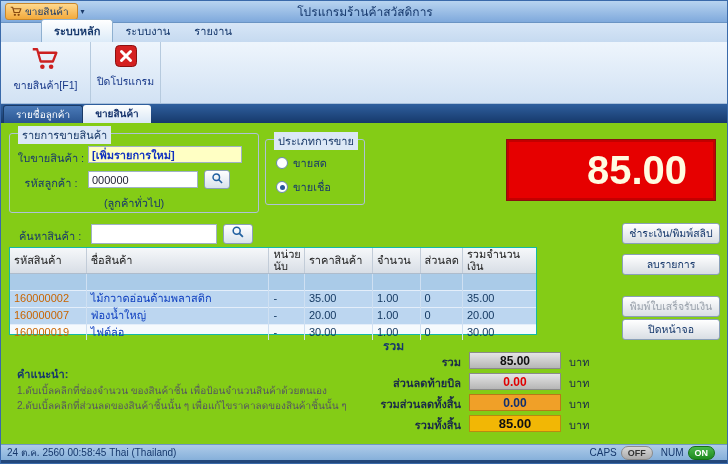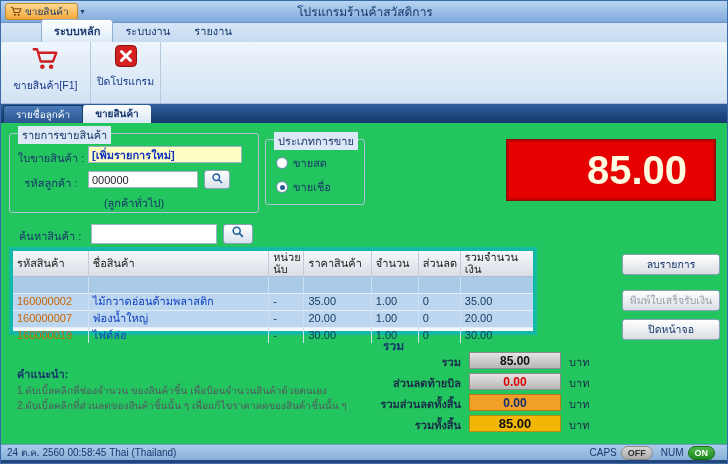--- a/index.html
+++ b/index.html
@@ -33,21 +33,21 @@
   .g1 { width:90px; } .g2 { width:124px; } .g3 { width:70px; }
 
   
   .doc-tabs { position:absolute; top:103px; left:0; width:728px; height:19px;
     background:linear-gradient(#2f5f9e,#16396b); display:flex; align-items:flex-end; padding-left:2px; }
   .dtab { height:18px; line-height:18px; padding:0 12px; font-size:10px; border-radius:3px 3px 0 0; cursor:default; }
   .dtab.inactive { background:linear-gradient(#4a7ab8,#2a5591); color:#ffffff; border:1px solid #1a3a66; border-bottom:none; }
   .dtab.active { background:linear-gradient(#fdfefe,#d9e7f6); color:#12306a; font-weight:bold; }
 
   
-  .main { position:absolute; top:122px; left:0; width:728px; height:321px; background:#22c55e;text-decoration:underline; }
+  .main { position:absolute; top:122px; left:0; width:728px; height:321px; background:#84cc16;text-decoration:underline; }
 
   .groupbox { position:absolute; border:1px solid #aec2d8; border-radius:3px; }
   .groupbox .glabel { position:absolute; top:-8px; left:8px; background:#dce8f6; padding:0 4px; font-size:11px; color:#1a3a6a; }
 
   .gb-sale { left:8px; top:10px; width:250px; height:80px; }
   .flabel { position:absolute; font-size:11px; color:#1a3a6a; text-align:center; width:74px; left:4px; }
   .finput { position:absolute; height:17px; border:1px solid #9fb2c6; font-size:11px; padding:0 3px; background:#ffffff; color:#223; }
   .inv-input { left:78px; top:12px; width:154px; background:#ffffc4; color:#1030c0; font-weight:bold; }
   .cust-input { left:78px; top:37px; width:110px; }
   .mini-btn { position:absolute; width:26px; height:19px; background:linear-gradient(#ffffff,#d8e2ec); border:1px solid #8aa0b8; border-radius:3px;
@@ -61,21 +61,21 @@
 
   .total-display { position:absolute; left:505px; top:16px; width:210px; height:62px; background:#e60000;
     border:1px solid #8a1010; box-shadow:inset 0 0 0 2px #c40000;
     color:#fffbe0; font-size:40px; font-weight:bold; text-align:right; line-height:60px; padding-right:28px; }
 
   .search-label { position:absolute; left:18px; top:104px; font-size:11px; color:#1a3a6a; }
   .search-input { left:90px; top:101px; width:126px; height:20px; }
   .search-btn { left:222px; top:101px; width:30px; height:20px; }
 
   
-  .items-table { position:absolute; left:8px; top:124px; width:528px; height:88px; border:4px solid #14b8a6; background:#f6fafd; }
+  .items-table { position:absolute; left:8px; top:124px; width:528px; height:88px; border:1px solid #14b8a6; background:#f6fafd; }
   .thead { display:flex; height:26px; background:linear-gradient(#f6f8fa,#d8dee6); border-bottom:1px solid #aebccc; }
   .thead .cell { font-size:11px; color:#222; display:flex; align-items:center; padding:0 4px; border-right:1px solid #c2ccd8; line-height:1.05; overflow:hidden; }
   .trow { display:flex; height:17px; background:#bcd6f0; border-bottom:1px solid #e4eefa; cursor:default; }
   .trow.selected { background:#aacbe8; }
   .trow .cell { font-size:11px; line-height:16px; padding:16px 4px; border-right:1px solid #cfe0f2; white-space:nowrap; overflow:hidden; }
   .c0{width:88px;} .c1{width:212px;} .c2{width:40px;} .c3{width:78px;} .c4{width:54px;} .c5{width:48px;} .c6{width:84px; border-right:none !important;}
   .t-code{color:#c86400;} .t-name{color:#1040c0;} .t-num{color:#10355e;}
 
   
   .btn { position:absolute; left:621px; width:98px; height:21px; background:linear-gradient(#ffffff,#d9dee4); border:1px solid #8aa0b8;
@@ -241,22 +241,23 @@
         <div class="cell c0 t-code">160000019</div>
         <div class="cell c1 t-name">ไฟต์ล่อ</div>
         <div class="cell c2 t-num">-</div>
         <div class="cell c3 t-num">30.00</div>
         <div class="cell c4 t-num">1.00</div>
         <div class="cell c5 t-num">0</div>
         <div class="cell c6 t-num">30.00</div>
       </div>
     </div>
 
+    <div class="btn" style="top:100px;">ชำระเงิน/พิมพ์สลิป</div>
     <div class="btn" style="top:131px;">ลบรายการ</div>
-    <div class="btn disabled" style="top:167px;">พิมพ์ใบเสร็จรับเงิน</div>
+    <div class="btn disabled" style="top:173px;">พิมพ์ใบเสร็จรับเงิน</div>
     <div class="btn" style="top:196px;">ปิดหน้าจอ</div>
 
     <div class="sum-header">รวม</div>
     <span class="sum-label" style="top:230px;">รวม</span>
     <div class="sum-box gray" style="top:229px;">85.00</div>
     <span class="sum-unit" style="top:230px;">บาท</span>
 
     <span class="sum-label" style="top:251px;">ส่วนลดท้ายบิล</span>
     <div class="sum-box gray red-text" style="top:250px;">0.00</div>
     <span class="sum-unit" style="top:251px;">บาท</span>

